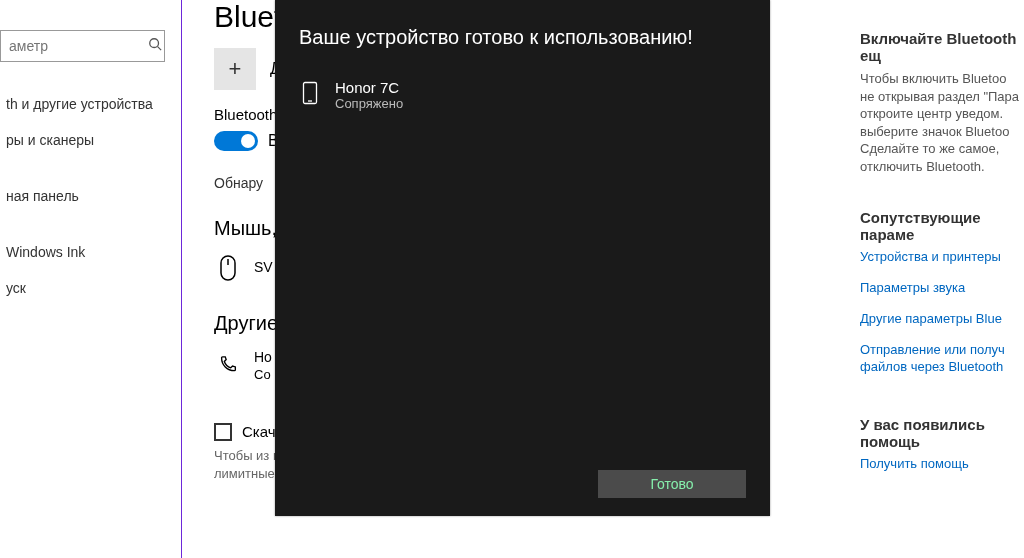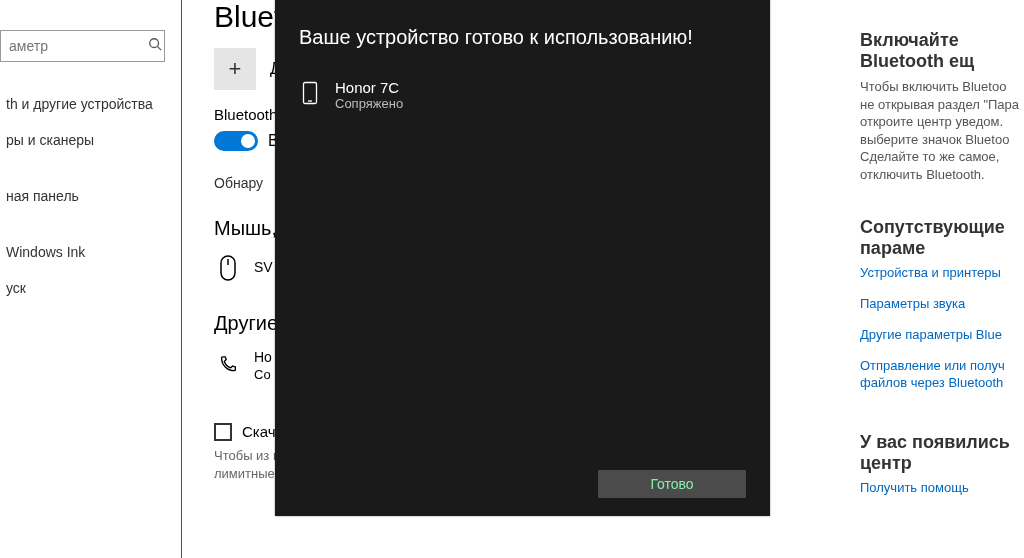--- a/index.html
+++ b/index.html
@@ -152,21 +152,21 @@
   }
   
   .info {
     position: absolute;
     right: 0; top: 30px;
     width: 164px;
     font-size: 13px;
     color: #333;
   }
   .info h3 {
-    font-size: 18px;
+    font-size: 15px;
     font-weight: 600;
     margin-bottom: 6px;
   }
   .info p { color: #555; line-height: 1.35; margin-bottom: 8px; }
   .link {
     color: #0067c0;
     cursor: pointer;
     display: block;
     margin-bottom: 14px;
     line-height: 1.3;
@@ -288,21 +288,21 @@
 <div class="info">
   <h3>Включайте Bluetooth ещ</h3>
   <p>Чтобы включить Bluetoo не открывая раздел "Пара откроите центр уведом. выберите значок Bluetoo Сделайте то же самое, отключить Bluetooth.</p>
   <div class="spacer"></div>
   <h3>Сопутствующие параме</h3>
   <span class="link">Устройства и принтеры</span>
   <span class="link">Параметры звука</span>
   <span class="link">Другие параметры Blue</span>
   <span class="link">Отправление или получ файлов через Bluetooth</span>
   <div class="spacer"></div>
-  <h3>У вас появились центр</h3>
+  <h3>У вас появились помощь</h3>
   <span class="link">Получить помощь</span>
 </div>
 
 <div class="dialog">
   <div class="dialog-title">Ваше устройство готово к использованию!</div>
   <div class="d-dev-row">
     <span class="d-dev-icon">
       <svg width="16" height="24" viewBox="0 0 16 24" fill="none" stroke="currentColor" stroke-width="1.3">
         <rect x="1.5" y="1.5" width="13" height="21" rx="1.5"></rect>
         <line x1="6" y1="20" x2="10" y2="20"></line>

